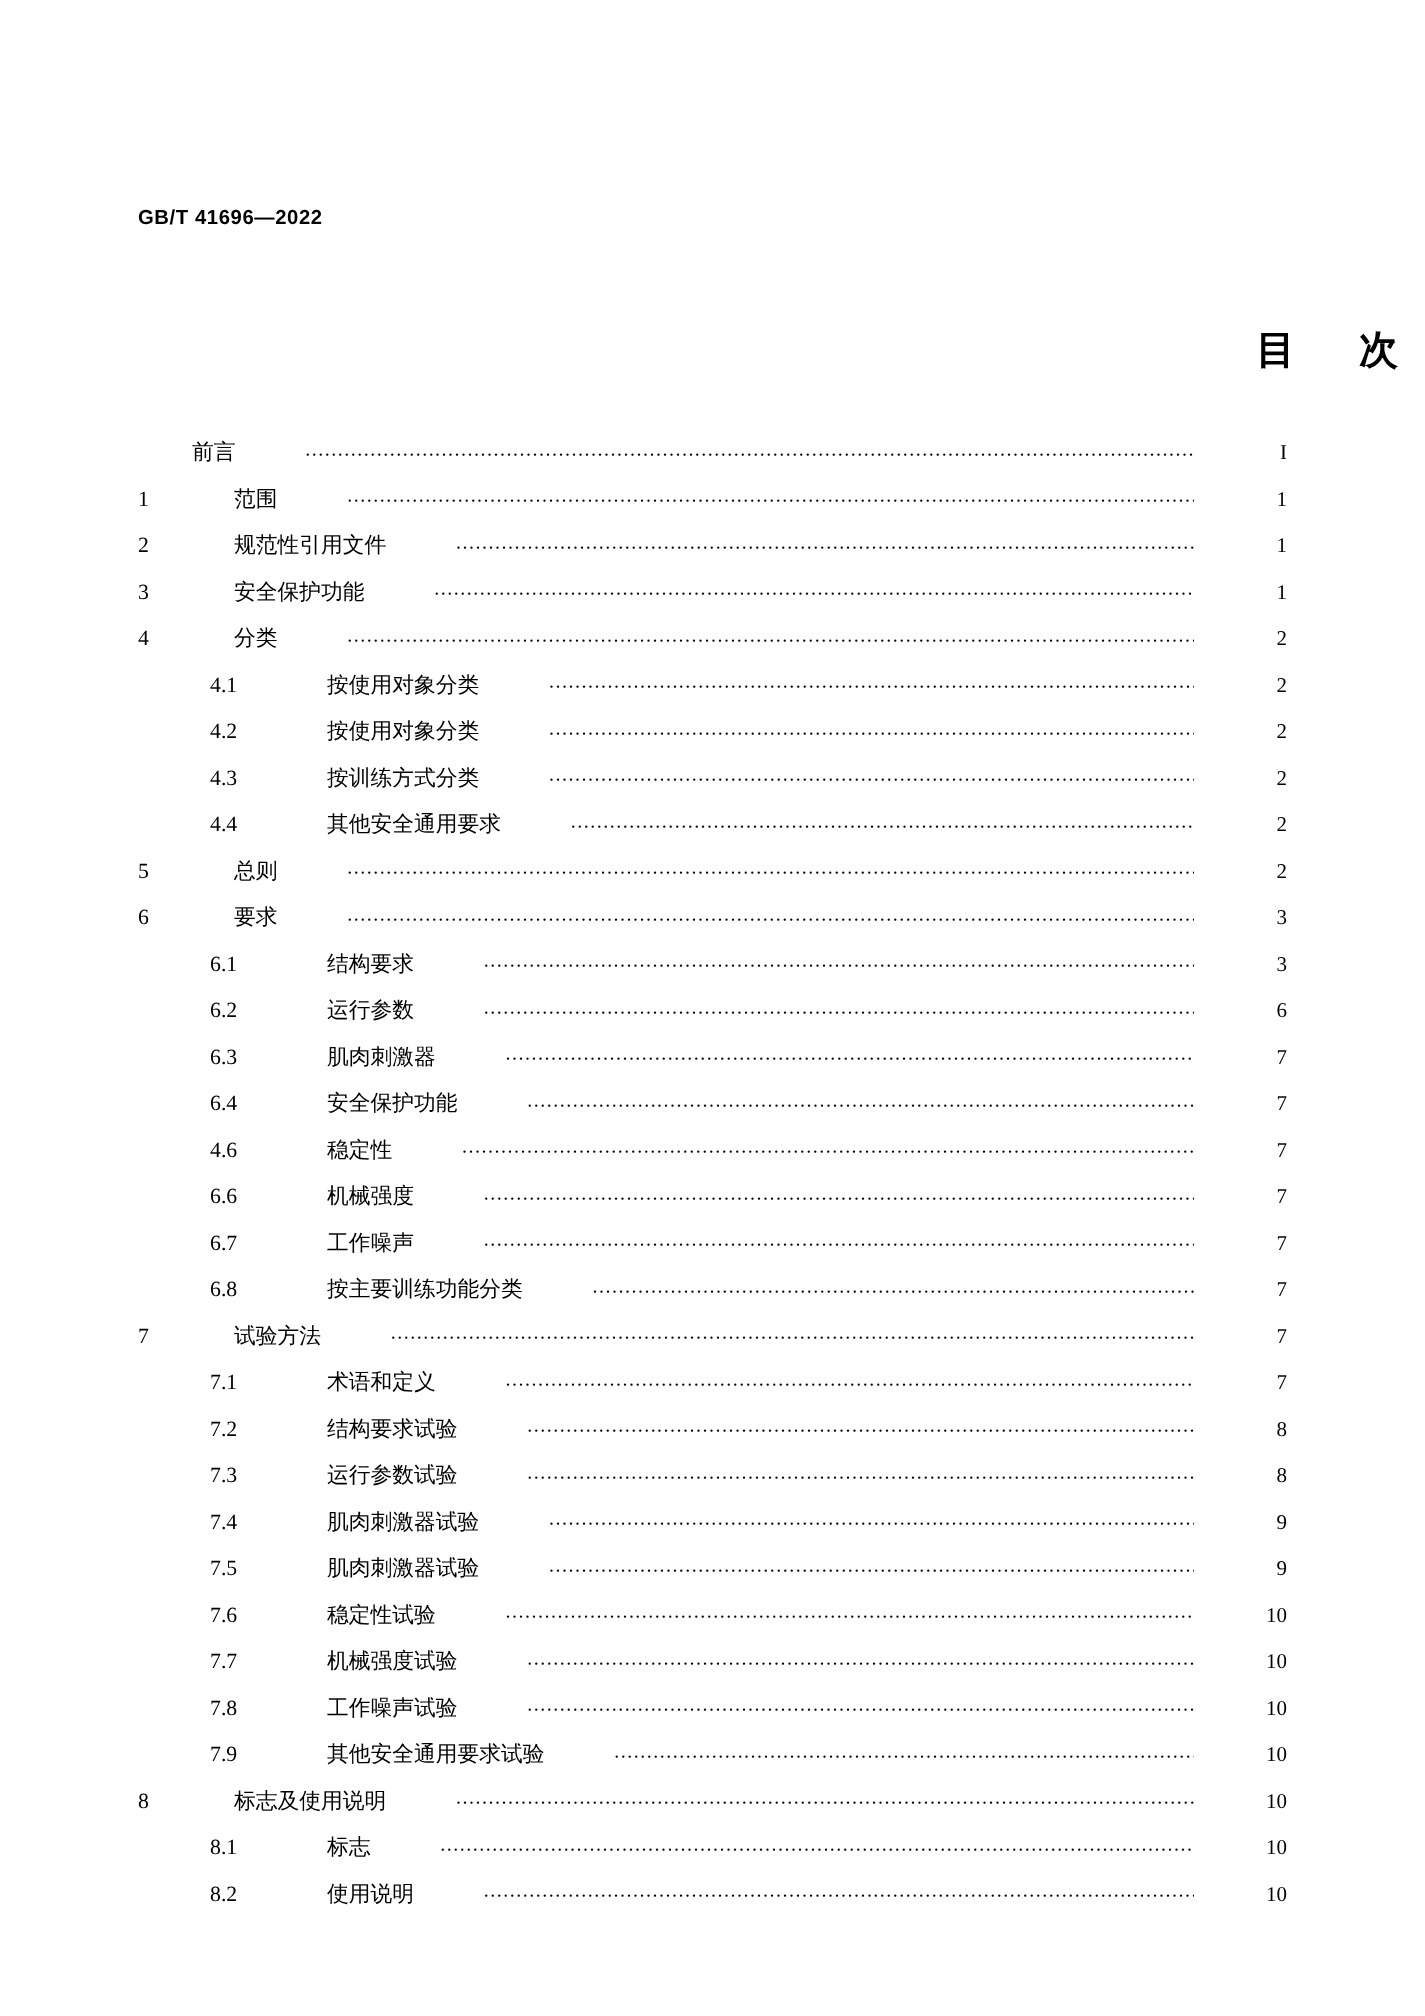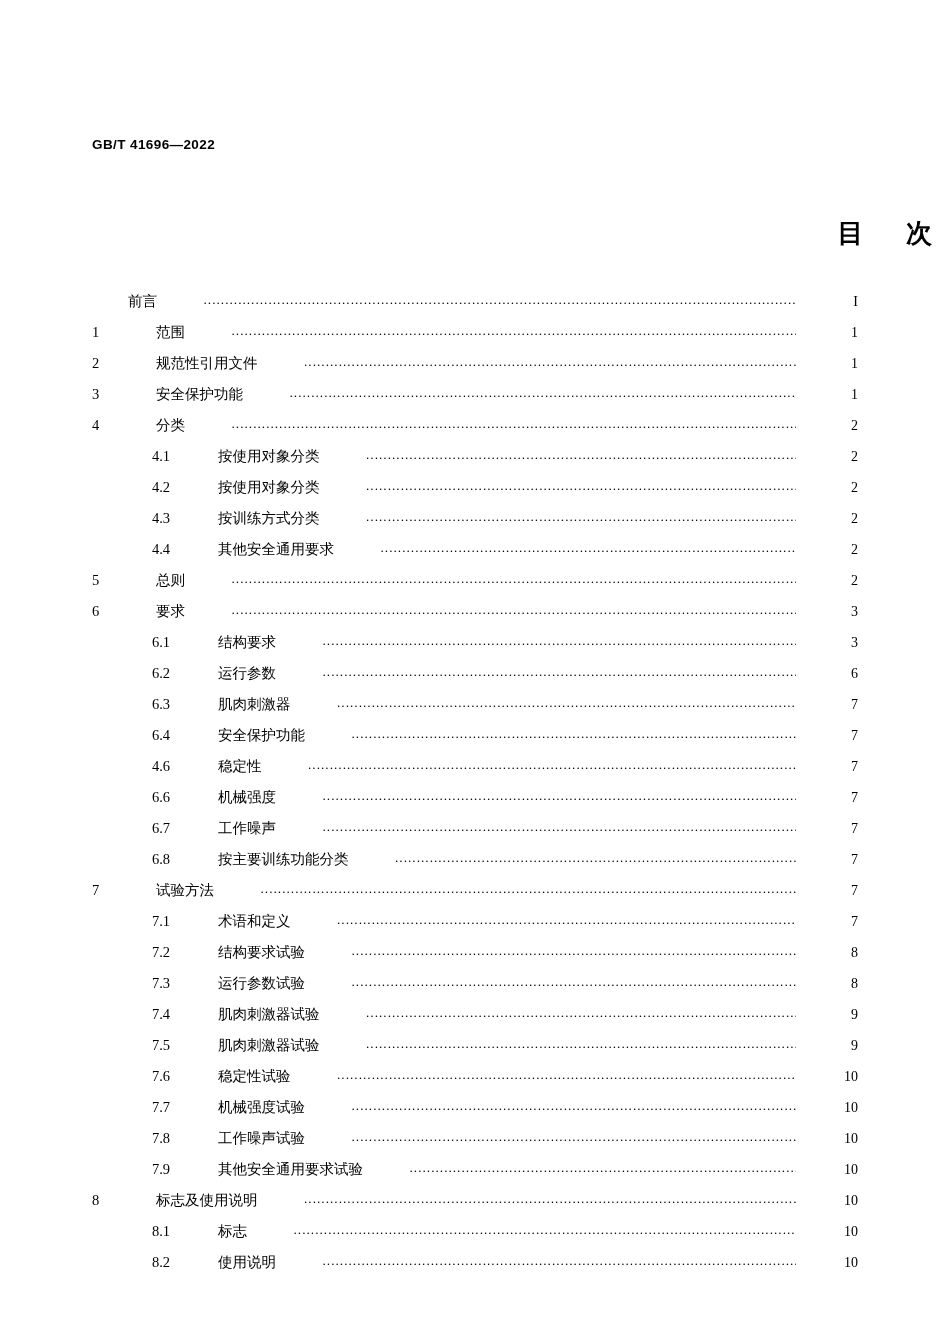--- a/index.html
+++ b/index.html
@@ -93,21 +93,21 @@
     flex: 0 0 auto;
     width: 22px;
     text-align: right;
     font-family: "Liberation Serif", "DejaVu Serif", serif;
     font-size: 14px;
   }
   
   .lvl0 .toc-num { width: 0px; }
   .lvl1 .toc-num { width: 28px; }
   .lvl2 { padding-left: 48px; }
-  .lvl2 .toc-num { width: 42px; text-align: center; }
+  .lvl2 .toc-num { width: 42px; }
   .cn { font-family: "Liberation Serif", "DejaVu Serif", serif; }
 </style>
 </head>
 <body>
 
 <div class="page">
 
   <div class="std-header">GB/T 41696—2022</div>
 
   <div class="toc-title">目    次</div>

